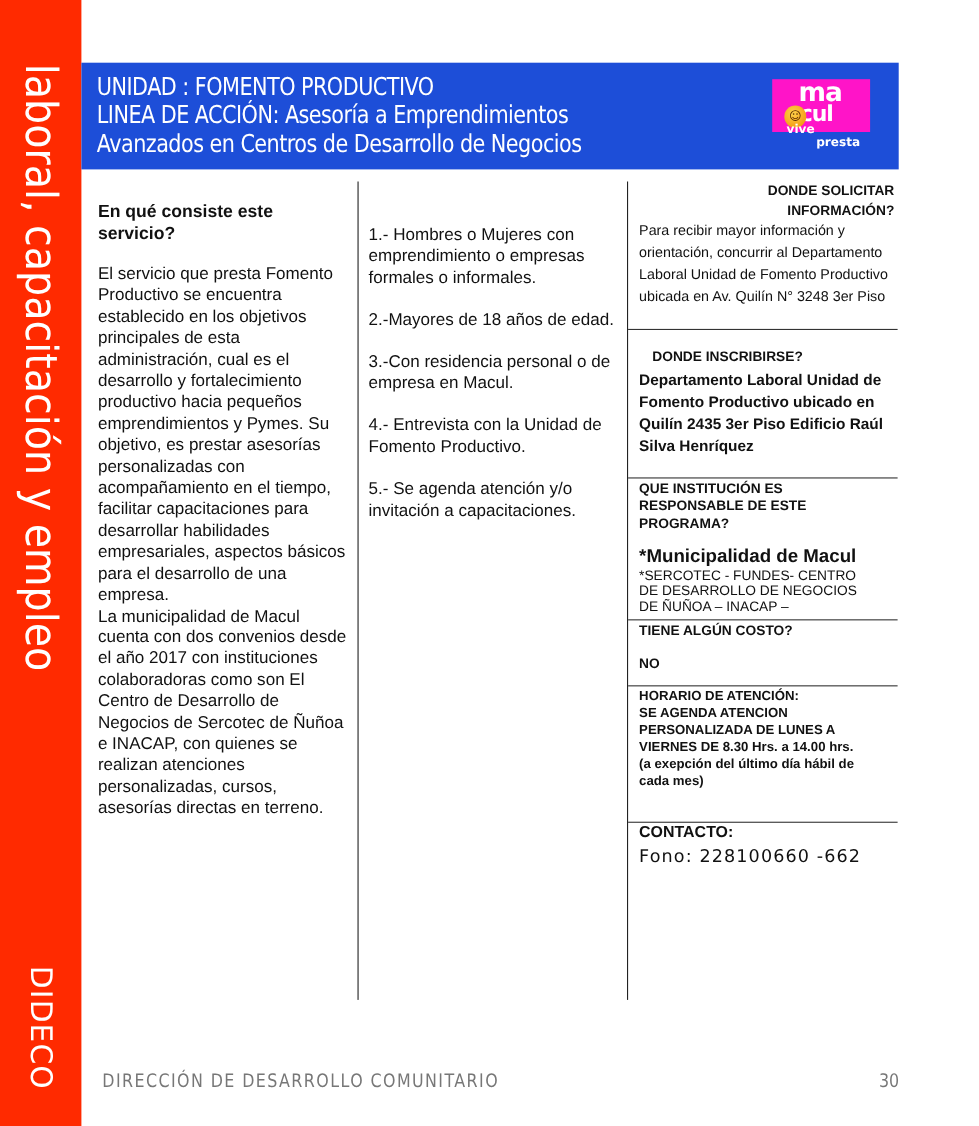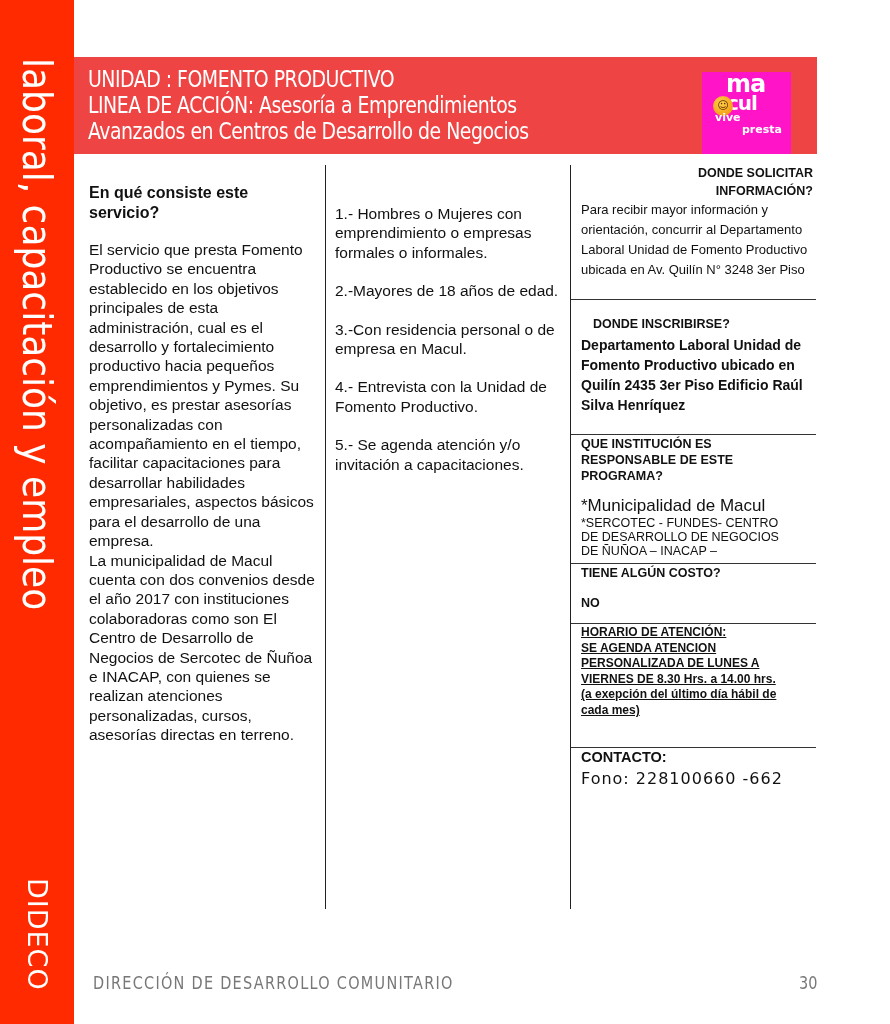--- a/index.html
+++ b/index.html
@@ -15,29 +15,29 @@
     position: absolute; left: 37px; color: #fff;
     writing-mode: vertical-rl; white-space: nowrap;
     font-family: "DejaVu Sans", sans-serif; font-weight: normal;
     transform: translateX(-50%);
   }
   .side-text.main { top: 58px; font-size: 40px; letter-spacing: 0px; font-stretch: condensed; }
   .side-text.dideco { top: 878px; font-size: 27px; letter-spacing: 1px; }
 
   .banner {
     position: absolute; left: 74px; top: 57px; width: 743px; height: 97px;
-    background: #ef4444;
+    background: #1d4ed8;
   }
   .banner-title {
     position: absolute; left: 14px; top: 9px; color: #fff;
     font-family: "DejaVu Sans", sans-serif; font-size: 22.5px; line-height: 26px;
     letter-spacing: -0.6px; transform: scaleX(0.84); transform-origin: left top; white-space: nowrap;
   }
   .logo {
-    position: absolute; left: 628px; top: 15px; width: 89px; height: 82px;
+    position: absolute; left: 628px; top: 15px; width: 89px; height: 48px;
     background: #ff14c8; color: #fff; font-family: "DejaVu Sans", sans-serif; font-weight: bold;
   }
   .logo .ma { position: absolute; left: 24px; top: 1px; font-size: 24px; line-height: 22px; letter-spacing: -1px; }
   .logo .cul { position: absolute; left: 25px; top: 20px; font-size: 20px; line-height: 22px; letter-spacing: -1px; }
   .logo .vive { position: absolute; left: 13px; top: 40px; font-size: 11px; line-height: 11px; }
   .logo .feliz { position: absolute; left: 40px; top: 52px; font-size: 11px; line-height: 11px; }
   .logo .smiley {
     position: absolute; left: 11px; top: 24px; width: 20px; height: 20px; border-radius: 50%;
     background: radial-gradient(circle at 40% 35%, #ffd24a, #f08a00);
     color: #5a2a00; font-size: 11px; line-height: 20px; text-align: center; font-weight: bold;
@@ -57,23 +57,23 @@
     position: absolute; left: 335px; top: 204px; width: 232px;
     font-size: 15.5px; line-height: 19.4px;
   }
   .col2 h3 { margin: 0 0 18px 0; font-size: 14px; font-weight: bold; }
   .col2 .req { margin: 0 0 19px 0; white-space: pre-line; }
 
   .col3 { position: absolute; left: 581px; width: 232px; }
   .lbl { font-size: 12.5px; font-weight: bold; line-height: 16px; white-space: pre-line; }
   .body13 { font-size: 13px; line-height: 20px; white-space: pre-line; }
   .bold14 { font-size: 14px; font-weight: bold; line-height: 20px; white-space: pre-line; }
-  .muni { font-size: 17px; font-weight: normal; line-height: 20px; }
+  .muni { font-size: 17px; font-weight: bold; line-height: 20px; }
   .small12 { font-size: 12.5px; line-height: 14px; white-space: pre-line; }
-  .horario { font-size: 12px; font-weight: bold; line-height: 15.6px; white-space: pre-line; text-decoration: underline; }
+  .horario { font-size: 12px; font-weight: bold; line-height: 15.6px; white-space: pre-line; }
   .contact-lbl { font-size: 14.5px; font-weight: bold; }
   .fono { font-size: 16px; font-weight: normal; letter-spacing: 1px; font-family: "DejaVu Sans", sans-serif; }
 
   .footer-left {
     position: absolute; left: 93px; top: 973px; color: #777;
     font-family: "DejaVu Sans", sans-serif; font-size: 17px; letter-spacing: 1.5px;
     transform: scaleX(0.85); transform-origin: left top; white-space: nowrap;
   }
   .footer-page {
     position: absolute; left: 799px; top: 973px; color: #777;

